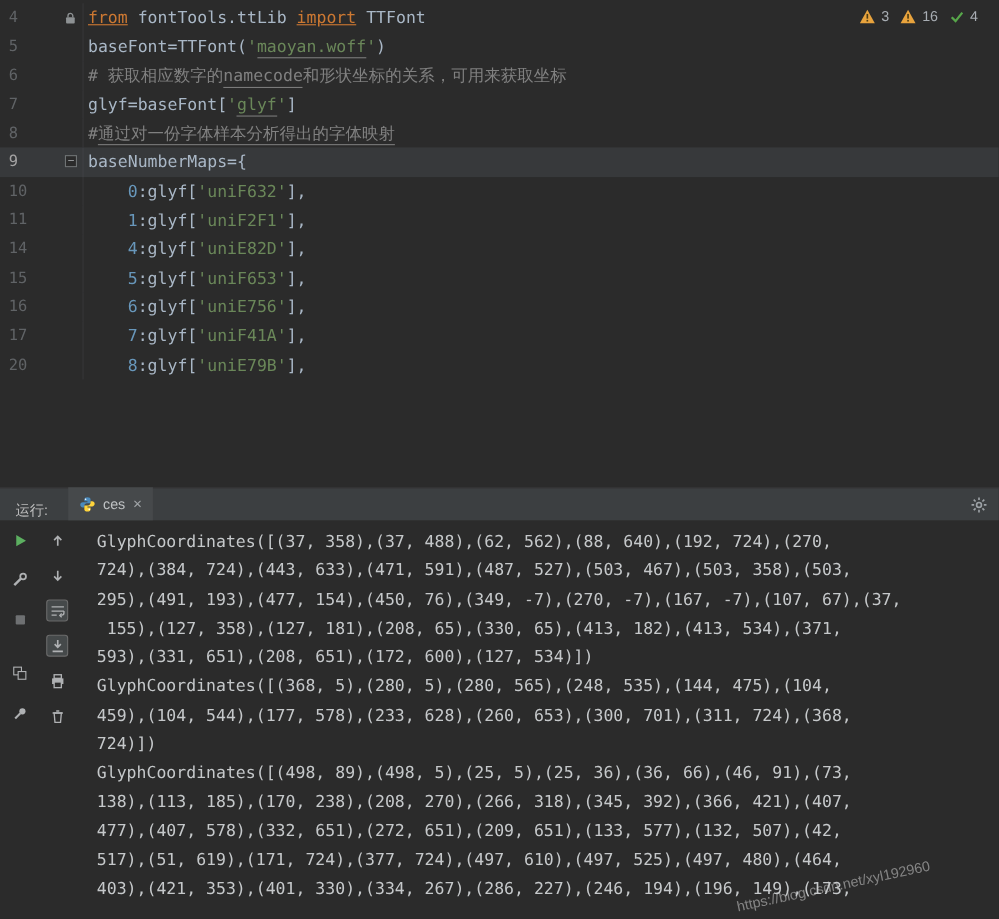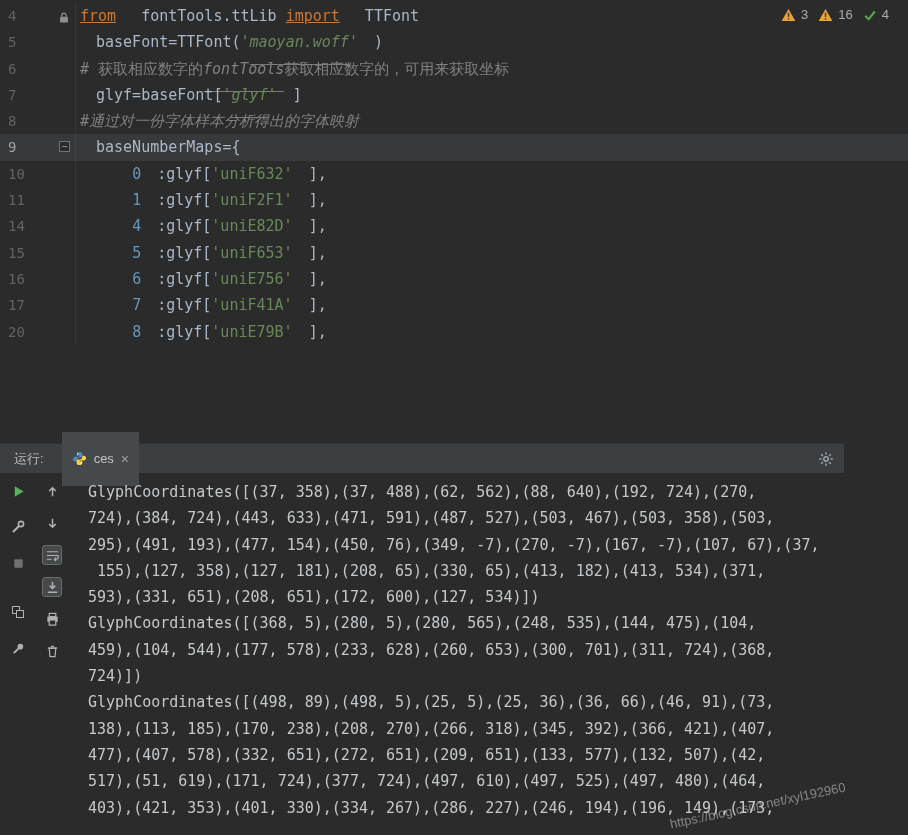--- a/index.html
+++ b/index.html
@@ -11,40 +11,40 @@
   
   .editor-viewport{position:absolute;top:0;left:0;width:908px;height:415px;overflow:hidden;}
   .editor-lines{padding-top:3px;}
   .line{display:flex;height:26.3px;line-height:26.3px;font-size:15px;white-space:pre;position:relative;}
   .caret-row{background:#37393b;}
   .gutter{flex:0 0 76px;width:76px;box-sizing:border-box;padding-left:8px;color:#606366;
           font-size:14px;position:relative;border-right:1px solid rgba(90,93,95,.25);}
   .caret-row .gutter{color:#a4a3a3;}
   .code{flex:1;padding-left:4px;}
   .c-kw{color:#cc7832;text-decoration:underline;}
-  .c-plain{color:#a9b7c6;padding-left:16px;}
+  .c-plain{color:#a9b7c6;}
   .c-str{color:#6a8759;}
   .c-com{color:#808080;}
   .c-num{color:#6897bb;}
-  .c-u{border-bottom:1px solid #7a7a7a;padding-bottom:13px;font-style:italic;}
+  .c-u{border-bottom:1px solid #7a7a7a;padding-bottom:1px;}
   .fold{position:absolute;right:5px;top:7px;width:11px;height:11px;box-sizing:border-box;
         border:1px solid #6f7374;color:#9da0a2;font-size:10px;line-height:9px;text-align:center;
         background:#2b2b2b;cursor:pointer;}
   .gutter-ic{position:absolute;right:3px;top:4px;width:15px;height:15px;}
   
   .inspections{position:absolute;top:7px;right:14px;display:flex;align-items:center;gap:5px;
                font-family:"Liberation Sans",sans-serif;font-size:13px;color:#a8adb3;z-index:6;}
   .insp-icon{display:inline-flex;align-items:center;}
   .insp-count{margin-right:5px;}
   
-  .run-header{position:absolute;top:443px;left:0;width:844px;height:30px;background:#3c3f41;
-              border-top:1px solid #323232;display:flex;align-items:center;
+  .run-header{position:absolute;top:443px;left:0;width:908px;height:30px;background:#3c3f41;
+              border-top:1px solid #323232;display:flex;align-items:flex-end;
               font-family:"Liberation Sans",sans-serif;box-sizing:border-box;}
   .run-label{margin-left:14px;font-size:13px;color:#bbbbbb;}
-  .run-tab{margin-left:18px;height:30px;display:flex;align-items:center;gap:7px;padding:12px 10px;
+  .run-tab{margin-left:18px;height:30px;display:flex;align-items:center;gap:7px;padding:0 10px;
            background:#46494b;color:#c0c3c5;font-size:13px;cursor:pointer;}
   .tab-close{color:#9fa3a6;font-size:14px;line-height:14px;cursor:pointer;}
   .gear-btn{position:absolute;right:10px;top:7px;width:16px;height:16px;cursor:pointer;}
   
   .console{position:absolute;top:473px;left:0;width:908px;height:348px;overflow:hidden;}
   .console-text{position:absolute;left:88px;top:6px;right:0;font-size:15px;line-height:26.3px;
                 color:#c5c8ca;white-space:pre;}
   .tb{position:absolute;display:flex;flex-direction:column;align-items:center;}
   .tb1{left:8px;top:8px;gap:16px;}
   .tb2{left:42px;top:8px;gap:12px;}
@@ -60,21 +60,21 @@
 </head>
 <body>
 
 <div class="editor-viewport">
   <div class="editor-lines">
       <div class="line"><div class="gutter">4<span class="gutter-ic"><svg width="14" height="14" viewBox="0 0 16 16">
               <rect x="3.5" y="6.5" width="9" height="6.5" rx="1" fill="#8d9193"></rect>
               <path d="M5.5 6.5V5a2.5 2.5 0 015 0v1.5" stroke="#8d9193" stroke-width="1.4" fill="none"></path>
             </svg></span></div><div class="code"><span class="c-kw">from</span><span class="c-plain"> fontTools.ttLib </span><span class="c-kw">import</span><span class="c-plain"> TTFont</span></div></div>
       <div class="line"><div class="gutter">5</div><div class="code"><span class="c-plain">baseFont=TTFont(</span><span class="c-str">'</span><span class="c-str c-u">maoyan.woff</span><span class="c-str">'</span><span class="c-plain">)</span></div></div>
-      <div class="line"><div class="gutter">6</div><div class="code"><span class="c-com"># 获取相应数字的</span><span class="c-com c-u">fontTools</span><span class="c-com">获取相应数字的，可用来获取坐标</span></div></div>
+      <div class="line"><div class="gutter">6</div><div class="code"><span class="c-com"># 获取相应数字的</span><span class="c-com c-u">namecode</span><span class="c-com">和形状坐标的关系，可用来获取坐标</span></div></div>
       <div class="line"><div class="gutter">7</div><div class="code"><span class="c-plain">glyf=baseFont[</span><span class="c-str">'</span><span class="c-str c-u">glyf</span><span class="c-str">'</span><span class="c-plain">]</span></div></div>
       <div class="line"><div class="gutter">8</div><div class="code"><span class="c-com">#</span><span class="c-com c-u">通过对一份字体样本分析得出的字体映射</span></div></div>
       <div class="line caret-row"><div class="gutter">9<span class="fold">−</span></div><div class="code"><span class="c-plain">baseNumberMaps={</span></div></div>
       <div class="line"><div class="gutter">10</div><div class="code"><span class="c-plain">    </span><span class="c-num">0</span><span class="c-plain">:glyf[</span><span class="c-str">'uniF632'</span><span class="c-plain">],</span></div></div>
       <div class="line"><div class="gutter">11</div><div class="code"><span class="c-plain">    </span><span class="c-num">1</span><span class="c-plain">:glyf[</span><span class="c-str">'uniF2F1'</span><span class="c-plain">],</span></div></div>
       <div class="line"><div class="gutter">14</div><div class="code"><span class="c-plain">    </span><span class="c-num">4</span><span class="c-plain">:glyf[</span><span class="c-str">'uniE82D'</span><span class="c-plain">],</span></div></div>
       <div class="line"><div class="gutter">15</div><div class="code"><span class="c-plain">    </span><span class="c-num">5</span><span class="c-plain">:glyf[</span><span class="c-str">'uniF653'</span><span class="c-plain">],</span></div></div>
       <div class="line"><div class="gutter">16</div><div class="code"><span class="c-plain">    </span><span class="c-num">6</span><span class="c-plain">:glyf[</span><span class="c-str">'uniE756'</span><span class="c-plain">],</span></div></div>
       <div class="line"><div class="gutter">17</div><div class="code"><span class="c-plain">    </span><span class="c-num">7</span><span class="c-plain">:glyf[</span><span class="c-str">'uniF41A'</span><span class="c-plain">],</span></div></div>
       <div class="line"><div class="gutter">20</div><div class="code"><span class="c-plain">    </span><span class="c-num">8</span><span class="c-plain">:glyf[</span><span class="c-str">'uniE79B'</span><span class="c-plain">],</span></div></div>

